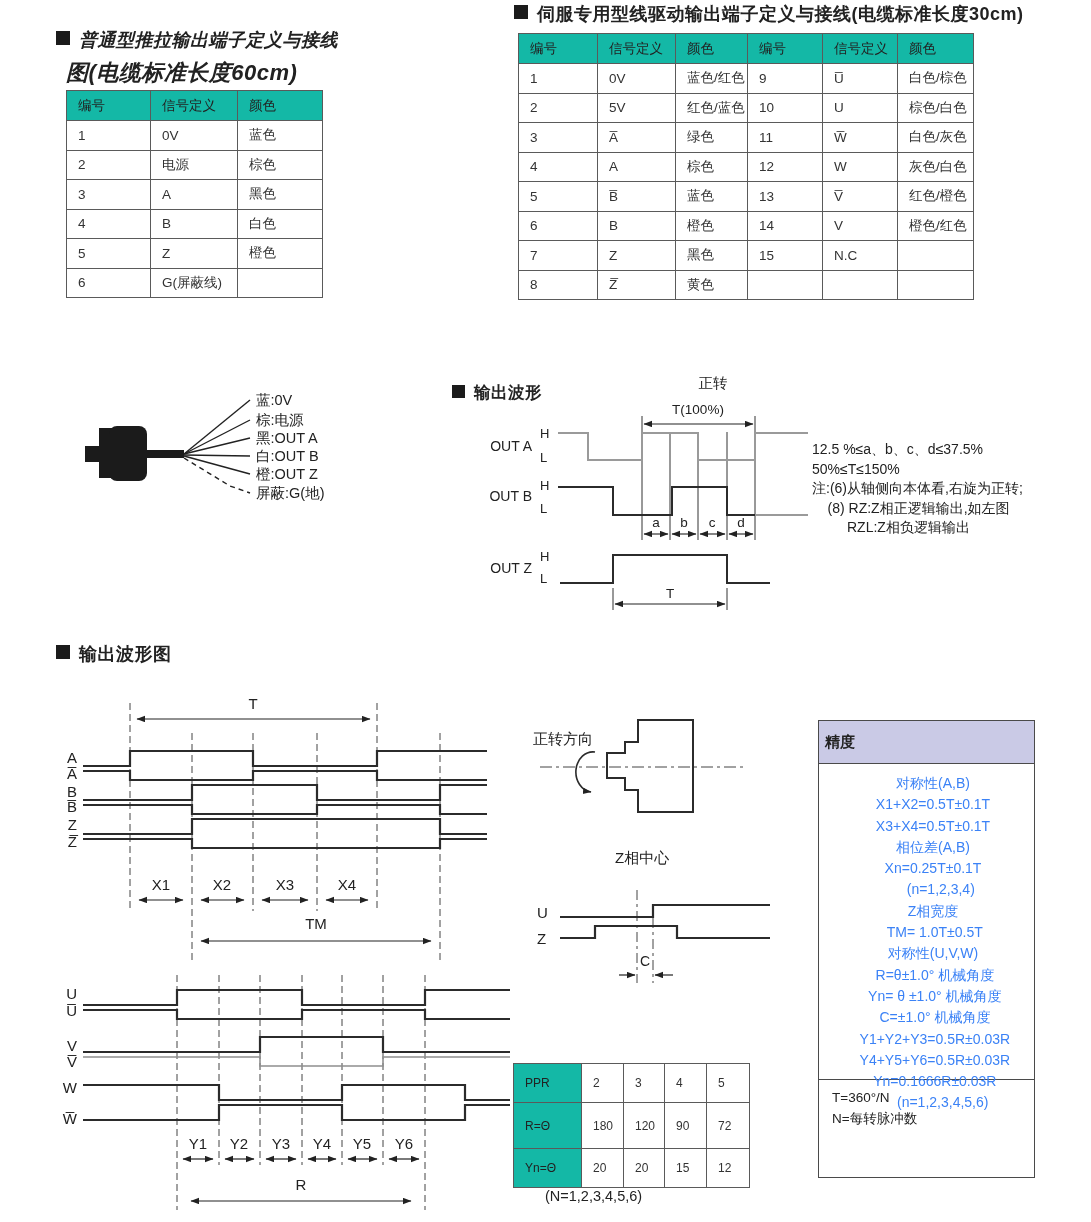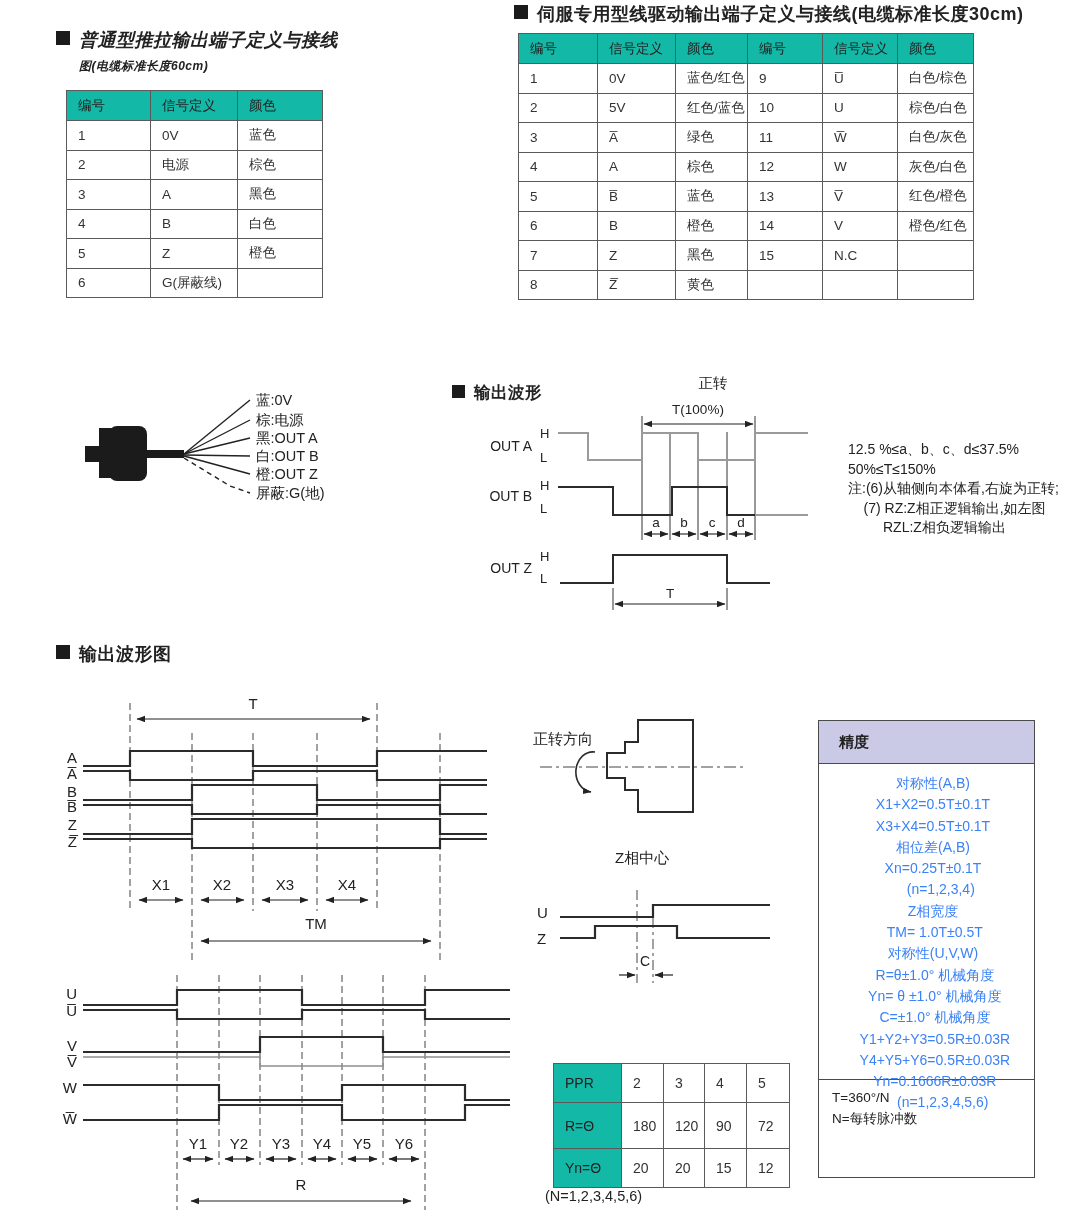--- a/index.html
+++ b/index.html
@@ -2,28 +2,28 @@
 <html><head>
 <meta charset="utf-8">
 <style>
   html,body{margin:0;padding:0;background:#fff;}
   .page{position:relative;width:1091px;height:1222px;background:#fff;overflow:hidden;
         font-family:"Liberation Sans","DejaVu Sans",sans-serif;color:#2a2a2a;}
   .abs{position:absolute;}
   .sq{display:inline-block;width:14px;height:14px;background:#1b1b1b;margin-right:9px;transform:translateY(1px);}
   .sec-title{font-weight:bold;font-size:18px;color:#222;letter-spacing:0.5px;}
   .sec-title .tline{display:inline-block;vertical-align:top;}
-  .t2{margin-left:23px;margin-top:6px;font-weight:bold;font-size:12px;}
+  .t2{margin-left:10px;margin-top:6px;font-weight:bold;font-size:22px;}
   table.dt{border-collapse:collapse;table-layout:fixed;font-size:13.5px;color:#333;}
   table.dt th,table.dt td{border:1px solid #5a5a5a;padding:0 0 0 11px;text-align:left;overflow:hidden;white-space:nowrap;}
   table.dt th{background:#14b8a6;font-weight:normal;color:#222;}
   table.dt{border:1.5px solid #444;}
-  .notes div{white-space:pre;font-size:14px;line-height:19.5px;color:#222;margin-left:36px;}
+  .notes div{white-space:pre;font-size:14px;line-height:19.5px;color:#222;}
   .acc-box{border:1.5px solid #4a4a4a;background:#fff;}
-  .acc-head{background:#cacae6;height:42px;line-height:42px;padding-left:20px;font-size:15px;font-weight:600;color:#222;border-bottom:1.5px solid #4a4a4a;}
+  .acc-head{background:#cacae6;height:42px;line-height:42px;padding-left:6px;font-size:15px;font-weight:600;color:#222;border-bottom:1.5px solid #4a4a4a;}
   .acc-body{padding:9px 0 0 13px;}
   .acc-body div{white-space:pre;font-size:14px;line-height:21.3px;color:#3b82f6;text-align:center;}
   .acc-foot{border-top:1.5px solid #4a4a4a;padding:7px 0 0 13px;}
   .acc-foot div{font-size:13.5px;line-height:21px;color:#222;}
   svg text{font-family:"Liberation Sans","DejaVu Sans",sans-serif;fill:#222;}
   .ppr-note{font-size:14.5px;color:#222;}
 </style>
 </head>
 <body>
 
@@ -244,21 +244,21 @@
     <line x1="173" y1="218" x2="173" y2="240" stroke="#333" stroke-width="1"></line>
     <line x1="287" y1="218" x2="287" y2="240" stroke="#333" stroke-width="1"></line>
     <text x="230" y="228" font-size="13.5" text-anchor="middle">T</text>
     <line x1="175" y1="234" x2="285" y2="234" stroke="#222" stroke-width="1.2" marker-start="url(#ah)" marker-end="url(#ah)"></line>
   </svg>
 
   <div class="abs notes" style="left:812px;top:440px;">
     <div>12.5 %≤a、b、c、d≤37.5%</div>
     <div>50%≤T≤150%</div>
     <div>注:(6)从轴侧向本体看,右旋为正转;</div>
-    <div>    (7) RZ:Z相正逻辑输出,如左图</div>
+    <div>    (8) RZ:Z相正逻辑输出,如左图</div>
     <div>         RZL:Z相负逻辑输出</div>
   </div>
 
   <div class="abs sec-title" style="left:56px;top:642px;">
     <span class="sq"></span><span class="tline">输出波形图</span>
   </div>
 
   <svg class="abs" style="left:45px;top:675px;" width="462" height="292">
     <g stroke="#444" stroke-width="1" stroke-dasharray="7,4">
       <line x1="85" y1="28" x2="85" y2="236"></line>
@@ -361,21 +361,21 @@
     <text x="12" y="99" font-size="15">Z</text>
     <line x1="112" y1="45" x2="112" y2="138" stroke="#444" stroke-width="1" stroke-dasharray="10,4,3,4"></line>
     <line x1="128" y1="73" x2="128" y2="138" stroke="#444" stroke-width="1" stroke-dasharray="10,4,3,4"></line>
     <path d="M35,72 H128 V60 H245" fill="none" stroke="#2b2b2b" stroke-width="2.2"></path>
     <path d="M35,93 H70 V81 H152 V93 H245" fill="none" stroke="#2b2b2b" stroke-width="2.2"></path>
     <text x="120" y="121" font-size="14" text-anchor="middle">C</text>
     <line x1="94" y1="130" x2="110" y2="130" stroke="#222" stroke-width="1.2" marker-end="url(#ah)"></line>
     <line x1="130" y1="130" x2="148" y2="130" stroke="#222" stroke-width="1.2" marker-start="url(#ah)"></line>
   </svg>
 
-  <table class="dt abs" style="left:553px;top:1063px;width:236px;font-size:14px;padding-left:28px;">
+  <table class="dt abs" style="left:513px;top:1063px;width:236px;font-size:12px;padding-left:28px;">
     <colgroup>
         <col style="width:68px">
         <col style="width:42px">
         <col style="width:41px">
         <col style="width:42px">
         <col style="width:43px">
       </colgroup>
     <tbody>
         <tr style="height:39px">
       <th>PPR</th>

